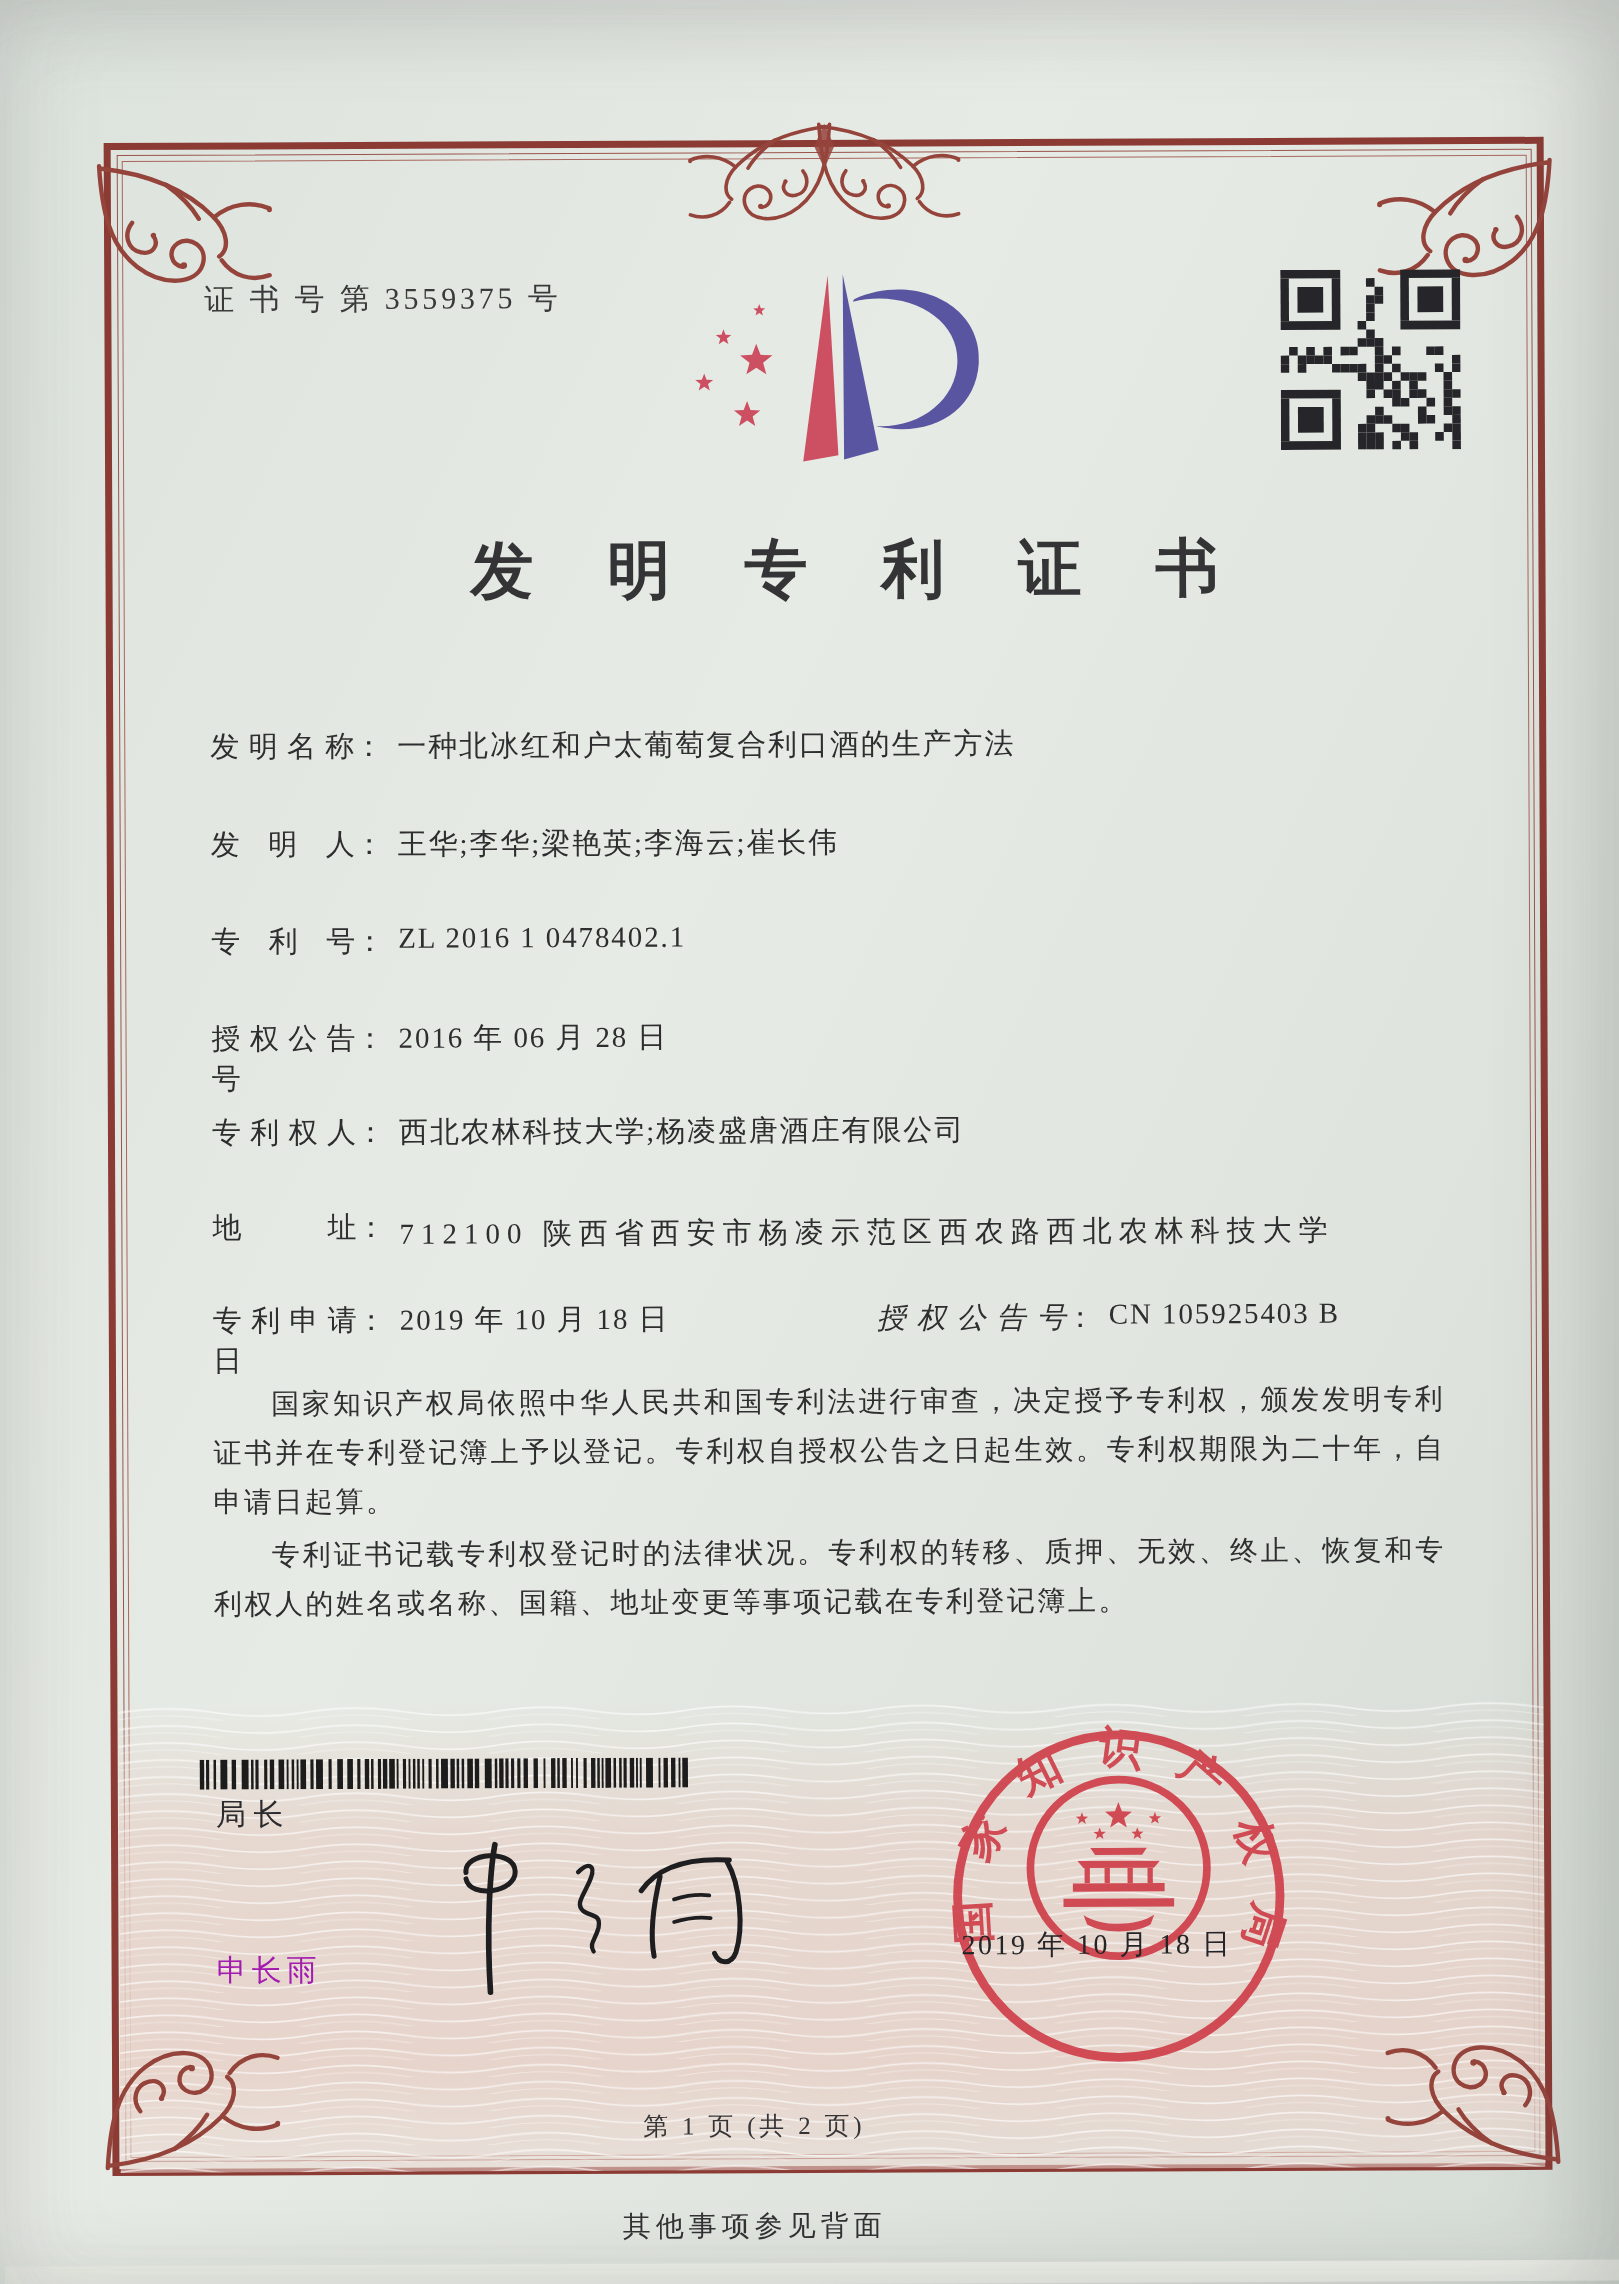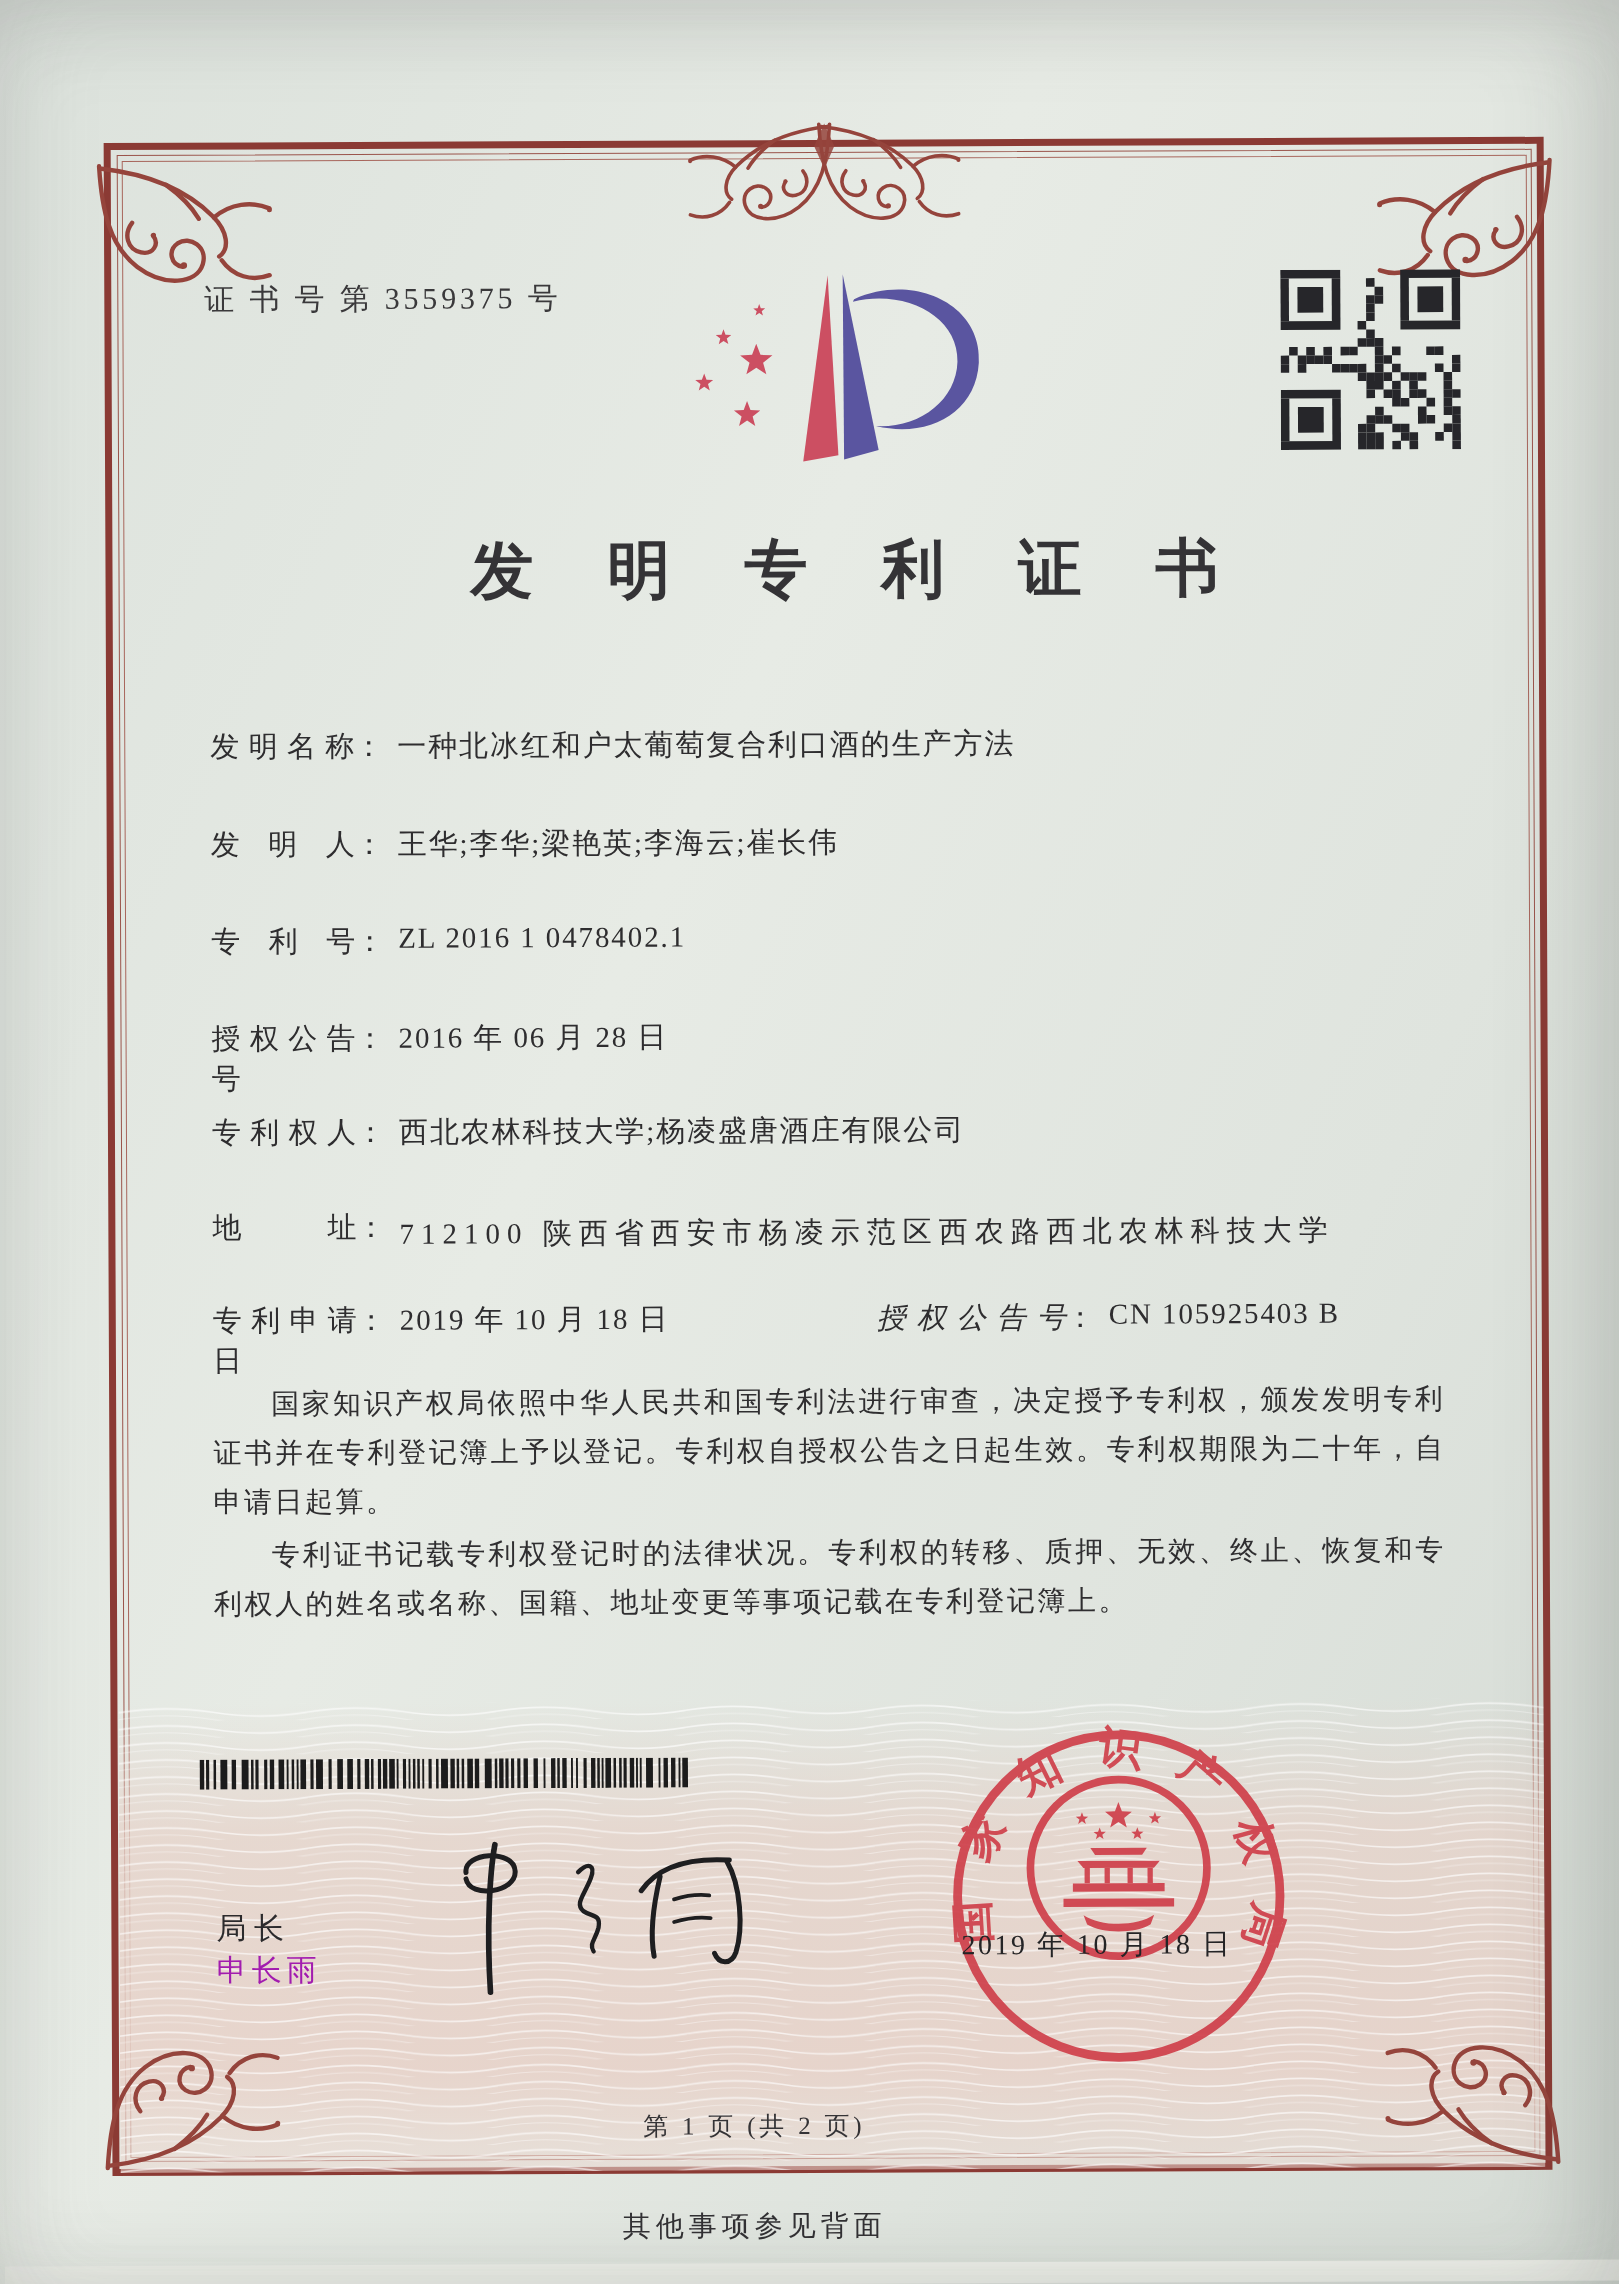--- a/index.html
+++ b/index.html
@@ -40,21 +40,21 @@
   #row-owner{top:1111px;}
   #row-addr {top:1206px;}
   #row-grant{top:1299px;}
   #pair2{position:absolute;left:664px;top:0;display:flex;}
   #pair2 .lbl{width:189px;font-style:italic;}
   #body-text{left:212px;top:1377px;width:1232px;font-size:28px;line-height:49px;
              letter-spacing:2.5px;text-align:justify;color:#2f2e30;z-index:3;}
   #body-text p{margin:0;text-indent:58px;}
   #body-text p + p{margin-top:3.8px;}
 
-  #officer-role{left:213px;top:1906px;font-size:30px;letter-spacing:7.6px;color:#2c2b2d;z-index:3;font-family:Liberation Serif, serif;}
+  #officer-role{left:213px;top:1792px;font-size:30px;letter-spacing:7.6px;color:#2c2b2d;z-index:3;font-family:Liberation Serif, serif;}
   #officer-name{left:213px;top:1948px;font-size:30px;letter-spacing:5px;color:#a21caf;z-index:3;}
 
   #barcode-wrap{left:195px;top:1757px;z-index:3;}
   #qr-wrap{left:1284px;top:272px;width:180px;height:180px;z-index:3;}
   #logo-wrap{left:690px;top:268px;width:328px;height:198px;z-index:3;}
 
   #seal-wrap{left:939px;top:1721px;width:353px;height:353px;z-index:4;}
   #seal-date{left:958px;top:1927px;width:328px;font-size:28px;letter-spacing:2.5px;color:#242426;z-index:5;}
 
   #page-no{left:435px;top:2109px;width:630px;text-align:center;font-size:25px;letter-spacing:3.8px;color:#343336;z-index:3;}

